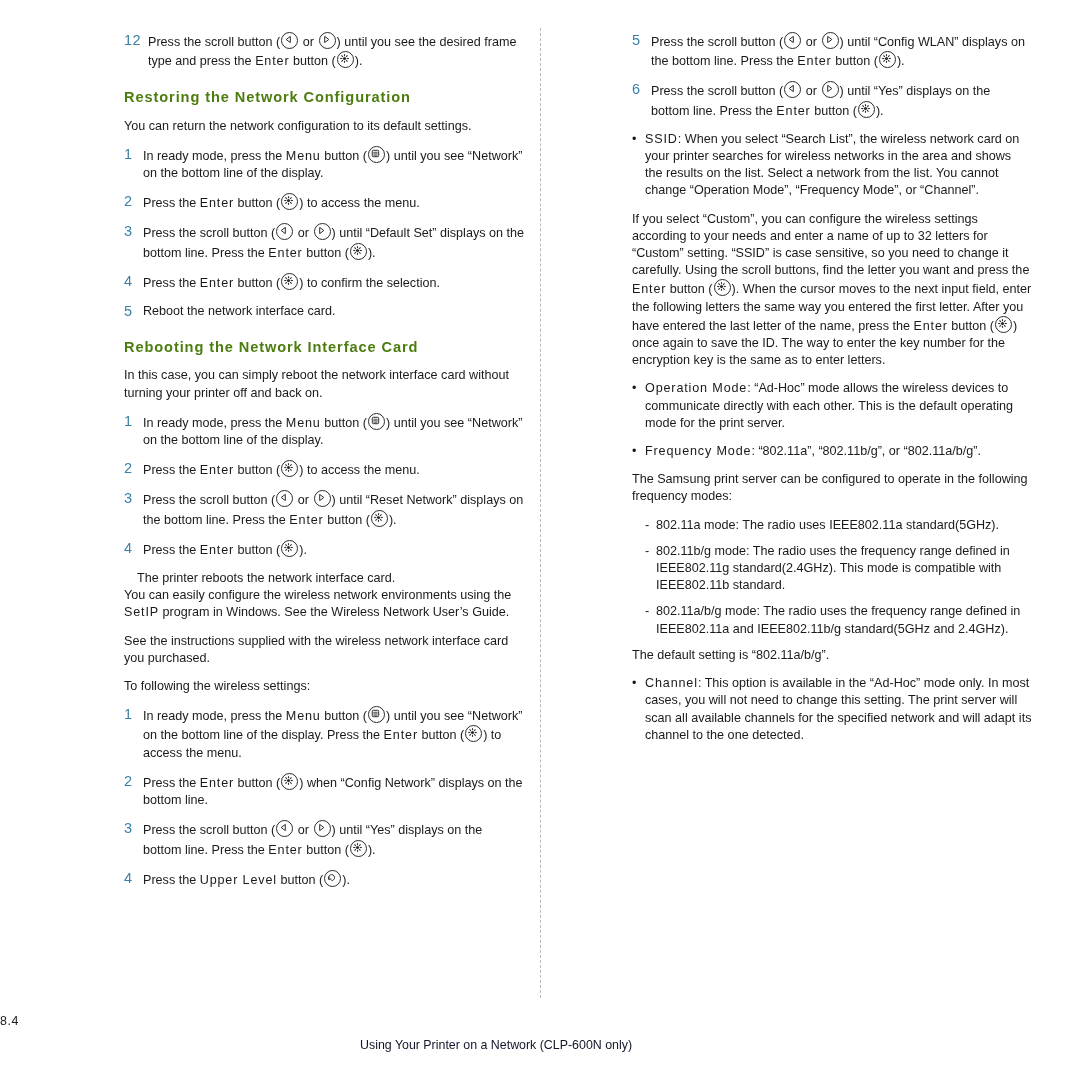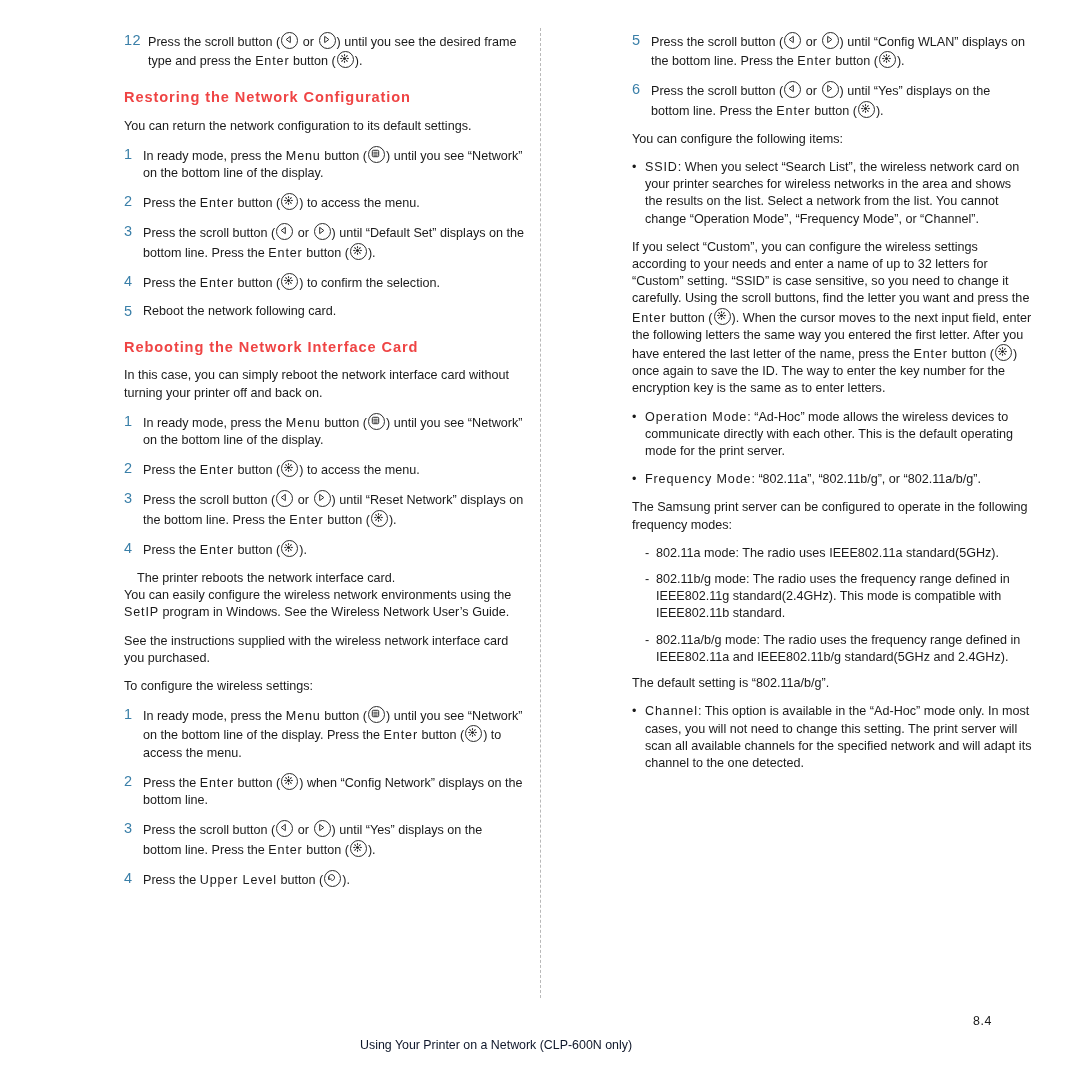--- a/index.html
+++ b/index.html
@@ -54,21 +54,21 @@
   }
   .step .num.wide { min-width: 24px; }
   .step .txt { flex: 1 1 auto; }
 
   
   h2.sec {
     font-size: 14.6px;
     font-weight: bold;
     letter-spacing: 0.9px;
     margin: 19px 0 11px 0;
-    color: #ef4444;
+    color: #4d7c0f;
   }
   p.para { margin: 0 0 11px 0; }
 
   
   .bullet {
     display: flex;
     align-items: flex-start;
     margin-bottom: 11px;
   }
   .bullet .dot {
@@ -108,23 +108,23 @@
   .footer {
     position: absolute;
     left: 0; right: 0;
     bottom: 28px;
     text-align: center;
     font-size: 12.4px;
     color: #0f172a;
   }
   .pagenum {
     position: absolute;
-    left: 7px; right: 0;
+    left: 0; right: 0;
     bottom: 52px;
-    text-align: right;
+    text-align: left;
     font-size: 12.4px;
     letter-spacing: 0.6px;
   }
 </style>
 </head>
 <body>
 
 <div class="page">
 
   <div class="divider"></div>
@@ -200,21 +200,21 @@
               <line x1="6.50" y1="8.80" x2="6.50" y2="10.80" stroke="#2b2b2b" stroke-width="1.1"></line>
               <line x1="4.87" y1="8.13" x2="3.46" y2="9.54" stroke="#2b2b2b" stroke-width="1.1"></line>
               <line x1="4.20" y1="6.50" x2="2.20" y2="6.50" stroke="#2b2b2b" stroke-width="1.1"></line>
               <line x1="4.87" y1="4.87" x2="3.46" y2="3.46" stroke="#2b2b2b" stroke-width="1.1"></line>
               <line x1="6.50" y1="4.20" x2="6.50" y2="2.20" stroke="#2b2b2b" stroke-width="1.1"></line>
               <line x1="8.13" y1="4.87" x2="9.54" y2="3.46" stroke="#2b2b2b" stroke-width="1.1"></line>
             </svg></span>) to confirm the selection.</div>
       </div>
       <div class="step">
         <div class="num">5</div>
-        <div class="txt">Reboot the network following card.</div>
+        <div class="txt">Reboot the network interface card.</div>
       </div>
       <h2 class="sec">Rebooting the Network Interface Card</h2>
       <p class="para">In this case, you can simply reboot the network interface card without turning your printer off and back on.</p>
       <div class="step">
         <div class="num">1</div>
         <div class="txt">In ready mode, press the <span class="sp">Menu</span> button (<span class="btn"><svg width="13" height="13" viewBox="0 0 13 13">
               <rect x="3.3" y="3.3" width="6.4" height="6.4" rx="1" fill="none" stroke="#2b2b2b" stroke-width="1"></rect>
               <line x1="4.4" y1="5.3" x2="8.6" y2="5.3" stroke="#2b2b2b" stroke-width="0.8"></line>
               <line x1="4.4" y1="6.8" x2="8.6" y2="6.8" stroke="#2b2b2b" stroke-width="0.8"></line>
               <line x1="4.4" y1="8.2" x2="8.6" y2="8.2" stroke="#2b2b2b" stroke-width="0.8"></line>
@@ -262,21 +262,21 @@
               <line x1="4.87" y1="8.13" x2="3.46" y2="9.54" stroke="#2b2b2b" stroke-width="1.1"></line>
               <line x1="4.20" y1="6.50" x2="2.20" y2="6.50" stroke="#2b2b2b" stroke-width="1.1"></line>
               <line x1="4.87" y1="4.87" x2="3.46" y2="3.46" stroke="#2b2b2b" stroke-width="1.1"></line>
               <line x1="6.50" y1="4.20" x2="6.50" y2="2.20" stroke="#2b2b2b" stroke-width="1.1"></line>
               <line x1="8.13" y1="4.87" x2="9.54" y2="3.46" stroke="#2b2b2b" stroke-width="1.1"></line>
             </svg></span>).</div>
       </div>
       <div class="para indent" style="">The printer reboots the network interface card.</div>
       <p class="para">You can easily configure the wireless network environments using the <span class="sp">SetIP</span> program in Windows. See the Wireless Network User’s Guide.</p>
       <p class="para">See the instructions supplied with the wireless network interface card you purchased.</p>
-      <p class="para">To configure the wireless settings:</p>
+      <p class="para">To following the wireless settings:</p>
       <div class="step">
         <div class="num">1</div>
         <div class="txt">In ready mode, press the <span class="sp">Menu</span> button (<span class="btn"><svg width="13" height="13" viewBox="0 0 13 13">
               <rect x="3.3" y="3.3" width="6.4" height="6.4" rx="1" fill="none" stroke="#2b2b2b" stroke-width="1"></rect>
               <line x1="4.4" y1="5.3" x2="8.6" y2="5.3" stroke="#2b2b2b" stroke-width="0.8"></line>
               <line x1="4.4" y1="6.8" x2="8.6" y2="6.8" stroke="#2b2b2b" stroke-width="0.8"></line>
               <line x1="4.4" y1="8.2" x2="8.6" y2="8.2" stroke="#2b2b2b" stroke-width="0.8"></line>
             </svg></span>) until you see “Network” on the bottom line of the display. Press the <span class="sp">Enter</span> button (<span class="btn"><svg width="13" height="13" viewBox="0 0 13 13">
               <circle cx="6.5" cy="6.5" r="1.6" fill="#2b2b2b"></circle>
               <line x1="8.80" y1="6.50" x2="10.80" y2="6.50" stroke="#2b2b2b" stroke-width="1.1"></line>
@@ -359,21 +359,20 @@
               <line x1="8.80" y1="6.50" x2="10.80" y2="6.50" stroke="#2b2b2b" stroke-width="1.1"></line>
               <line x1="8.13" y1="8.13" x2="9.54" y2="9.54" stroke="#2b2b2b" stroke-width="1.1"></line>
               <line x1="6.50" y1="8.80" x2="6.50" y2="10.80" stroke="#2b2b2b" stroke-width="1.1"></line>
               <line x1="4.87" y1="8.13" x2="3.46" y2="9.54" stroke="#2b2b2b" stroke-width="1.1"></line>
               <line x1="4.20" y1="6.50" x2="2.20" y2="6.50" stroke="#2b2b2b" stroke-width="1.1"></line>
               <line x1="4.87" y1="4.87" x2="3.46" y2="3.46" stroke="#2b2b2b" stroke-width="1.1"></line>
               <line x1="6.50" y1="4.20" x2="6.50" y2="2.20" stroke="#2b2b2b" stroke-width="1.1"></line>
               <line x1="8.13" y1="4.87" x2="9.54" y2="3.46" stroke="#2b2b2b" stroke-width="1.1"></line>
             </svg></span>).</div>
       </div>
-      <p class="para">You can configure the following items:</p>
       <div class="bullet">
         <div class="dot">•</div>
         <div class="btxt"><span class="sp">SSID</span>: When you select “Search List”, the wireless network card on your printer searches for wireless networks in the area and shows the results on the list. Select a network from the list. You cannot change “Operation Mode”, “Frequency Mode”, or “Channel”.</div>
       </div>
       <p class="para indent">If you select “Custom”, you can configure the wireless settings according to your needs and enter a name of up to 32 letters for “Custom” setting. “SSID” is case sensitive, so you need to change it carefully. Using the scroll buttons, find the letter you want and press the <span class="sp">Enter</span> button (<span class="btn"><svg width="13" height="13" viewBox="0 0 13 13">
             <circle cx="6.5" cy="6.5" r="1.6" fill="#2b2b2b"></circle>
             <line x1="8.80" y1="6.50" x2="10.80" y2="6.50" stroke="#2b2b2b" stroke-width="1.1"></line>
             <line x1="8.13" y1="8.13" x2="9.54" y2="9.54" stroke="#2b2b2b" stroke-width="1.1"></line>
             <line x1="6.50" y1="8.80" x2="6.50" y2="10.80" stroke="#2b2b2b" stroke-width="1.1"></line>
             <line x1="4.87" y1="8.13" x2="3.46" y2="9.54" stroke="#2b2b2b" stroke-width="1.1"></line>

